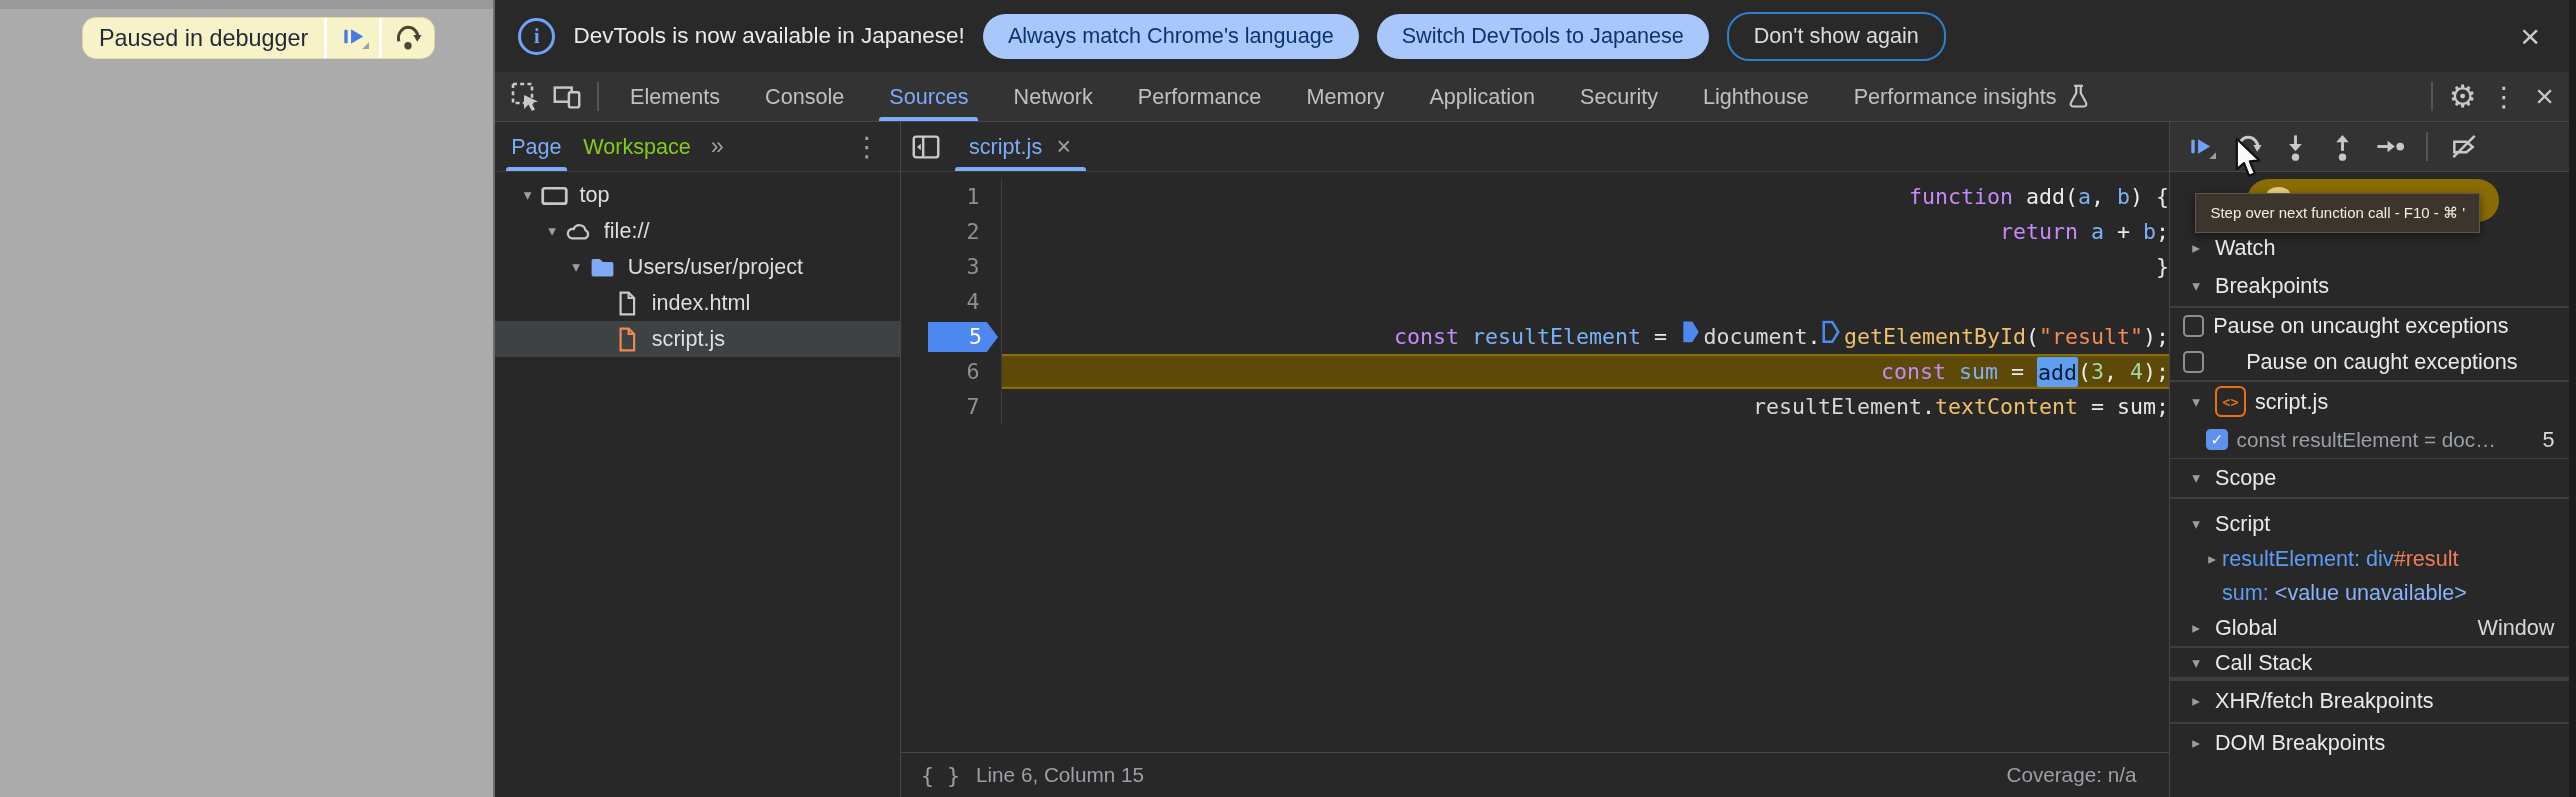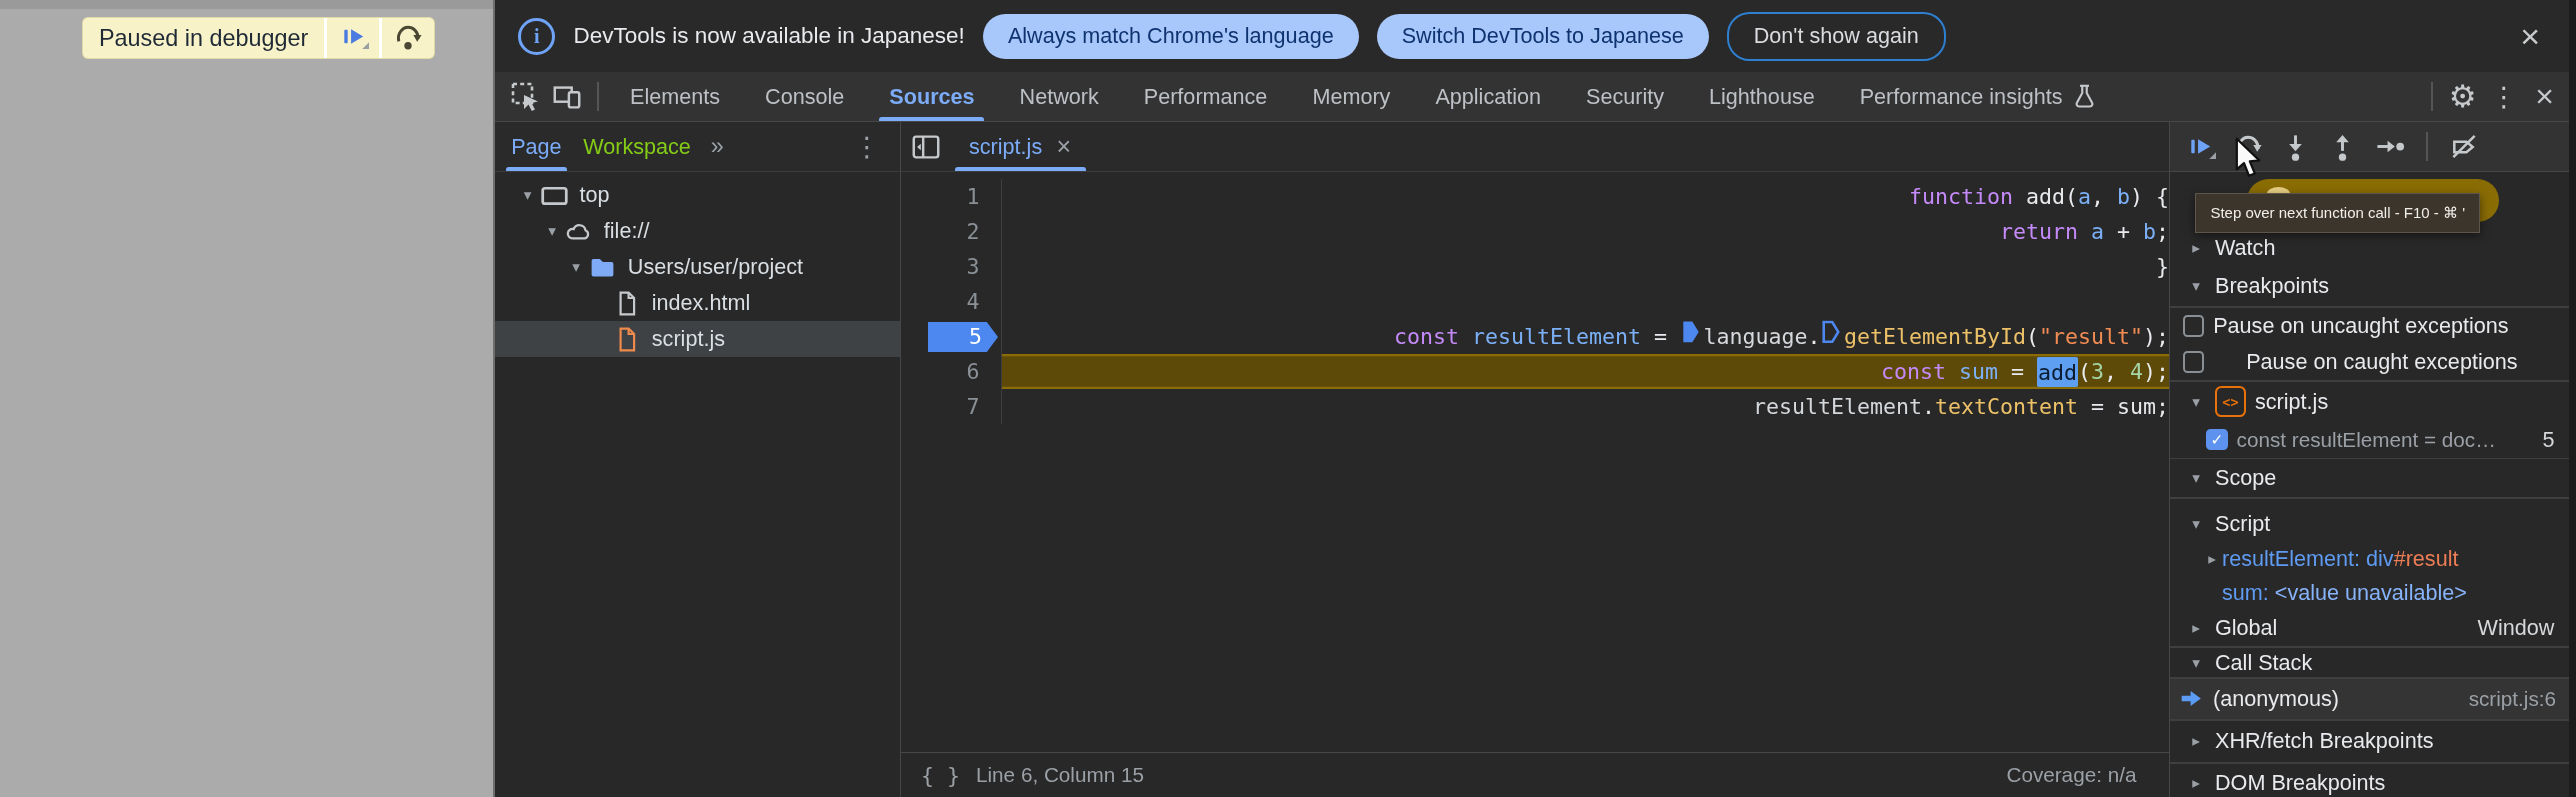--- a/index.html
+++ b/index.html
@@ -3,21 +3,21 @@
 <meta charset="utf-8">
 <style>
   html,body{margin:0;padding:0;}
   body{width:2576px;height:797px;overflow:hidden;position:relative;background:#282828;
        font-family:"Liberation Sans",sans-serif;-webkit-font-smoothing:antialiased;}
   .spacer{flex:1;}
   
   .page-area{position:absolute;left:0;top:0;width:493px;height:797px;background:#ABABAB;}
   .page-top-strip{position:absolute;left:0;top:0;width:100%;height:9px;background:#9A9A9A;}
   .paused-banner{position:absolute;left:83px;top:18px;height:40px;background:#F8F2C8;
-       display:flex;align-items:center;border-radius:5px;box-shadow:0 0 0 0.9px #E4DCA8;}
+       display:flex;align-items:center;border-radius:13px;box-shadow:0 0 0 0.9px #E4DCA8;}
   .pb-text{padding:0 16px;font-size:23.4px;color:#1F2A36;white-space:nowrap;}
   .pb-sep{width:2.7px;height:40px;background:#FFFFFF;}
   .pb-btn{width:52px;height:40px;display:flex;align-items:center;justify-content:center;cursor:pointer;}
   
   .devtools{position:absolute;left:493px;top:0;width:2083px;height:797px;background:#282828;
        border-left:2.7px solid #6E6E6E;box-sizing:border-box;display:flex;flex-direction:column;}
   
   .notif{height:72px;flex:none;display:flex;align-items:center;background:#292929;padding-left:23.4px;gap:18px;}
   .info-icon{width:31px;height:31px;border:3.1px solid #6FA3F7;border-radius:50%;color:#6FA3F7;
        display:flex;align-items:center;justify-content:center;font-size:20px;font-weight:bold;font-family:"Liberation Serif",serif;flex:none;}
@@ -25,21 +25,21 @@
   .pill{height:45px;border-radius:22.5px;background:#A8C7FA;color:#0E3370;font-size:21.6px;font-weight:500;
        padding:0 25px;display:flex;align-items:center;white-space:nowrap;cursor:pointer;}
   .pill.outline{background:transparent;border:2.2px solid #2E7FD0;color:#DADCE0;}
   .notif-close{margin-right:36px;font-size:34px;color:#C8CBCE;cursor:pointer;line-height:1;}
   
   .toolbar{height:49px;flex:none;background:#333333;border-bottom:1.8px solid #474747;display:flex;align-items:center;padding:0 10.8px;}
   .tb-icon{width:41px;height:41px;display:flex;align-items:center;justify-content:center;cursor:pointer;flex:none;}
   .v-div{width:1.8px;height:29px;background:#555555;margin:0 9px;flex:none;}
   .tabs{display:flex;height:100%;}
   .tab{padding:0 22.5px;height:100%;display:flex;align-items:center;gap:9px;font-size:21.6px;color:#BDC1C6;position:relative;cursor:pointer;white-space:nowrap;}
-  .tab.selected{color:#7CACF8;font-weight:bold;}
+  .tab.selected{color:#7CACF8;}
   .tab.selected::after{content:"";position:absolute;left:12.6px;right:12.6px;bottom:0;height:3.6px;background:#7CACF8;border-radius:2.7px 2.7px 0 0;}
   .glyph-btn{width:41px;height:41px;display:flex;align-items:center;justify-content:center;color:#C6C9CC;cursor:pointer;}
   
   .main{flex:1;display:flex;min-height:0;}
   
   .navigator{width:405px;flex:none;border-right:1.8px solid #474747;background:#282828;display:flex;flex-direction:column;}
   .nav-header{height:49px;flex:none;border-bottom:1.8px solid #3C3C3C;background:#2A2A2A;display:flex;align-items:center;padding:0 5.4px 0 5.4px;}
   .nav-tab{font-size:21.6px;color:#84cc16;height:100%;display:flex;align-items:center;padding:0 10.8px;position:relative;cursor:pointer;}
   .nav-tab.selected{color:#7CACF8;}
   .nav-tab.selected::after{content:"";position:absolute;left:5.4px;right:5.4px;bottom:0;height:3.6px;background:#7CACF8;border-radius:2.7px 2.7px 0 0;}
@@ -289,21 +289,21 @@
           <div class="cl">
             <div class="gut">4</div>
             <div class="src"></div>
           </div>
           <div class="cl">
             <div class="gut">
               <div class="bp-arrow">5</div>
             </div>
             <div class="src"><span class="t-kw">const</span><span class="t-plain"> </span><span class="t-var">resultElement</span><span class="t-plain"> = </span><span class="mk-wrap"><svg width="18" height="23.4" viewBox="0 0 21 27">
                   <path d="M1.5 1.5 h10.5 l7.5 12 L12 25.5 H1.5 Z" fill="#4D87F0"></path>
-                </svg></span><span class="t-obj">language</span><span class="t-plain">.</span><span class="mk-wrap"><svg width="18" height="23.4" viewBox="0 0 21 27">
+                </svg></span><span class="t-obj">document</span><span class="t-plain">.</span><span class="mk-wrap"><svg width="18" height="23.4" viewBox="0 0 21 27">
                   <path d="M2 2 h10 l7 11.5 L12 25 H2 Z" fill="none" stroke="#4D87F0" stroke-width="3"></path>
                 </svg></span><span class="t-fn">getElementById</span><span class="t-plain">(</span><span class="t-str">"result"</span><span class="t-plain">);</span></div>
           </div>
           <div class="cl exec">
             <div class="gut">6</div>
             <div class="src"><span class="t-kw">const</span><span class="t-plain"> </span><span class="t-var">sum</span><span class="t-plain"> = </span><span class="t-sel">add</span><span class="t-plain">(</span><span class="t-num">3</span><span class="t-plain">, </span><span class="t-num">4</span><span class="t-plain">);</span></div>
           </div>
           <div class="cl">
             <div class="gut">7</div>
             <div class="src"><span class="t-obj">resultElement</span><span class="t-plain">.</span><span class="t-fn">textContent</span><span class="t-plain"> = sum;</span></div>
@@ -429,31 +429,20 @@
             <span class="sarrow">▸</span>
             <span>Global</span>
             <span class="right-val">Window</span>
           </div>
           <div class="sdiv"></div>
           <div class="srow" style="height:29px;">
             <span class="sarrow">▾</span>
             <span>Call Stack</span>
           </div>
           <div class="sdiv"></div>
-          <div id="cs-frames">
-              <div class="srow frame-row" style="height: 40px; padding-left: 9px;">
-                <span style="display: flex;">
-                  <svg width="25" height="25" viewBox="0 0 28 28">
-                    <path d="M3 11 h10 v-5.5 l11.5 8.5 l-11.5 8.5 v-5.5 H3 Z" fill="#5C9CF5"></path>
-                  </svg>
-                </span>
-                <span>(anonymous)</span>
-                <span class="frame-loc">script.js:6</span>
-              </div>
-            </div>
           <div class="sdiv"></div>
           <div class="srow" style="height:41px;">
             <span class="sarrow">▸</span>
             <span>XHR/fetch Breakpoints</span>
           </div>
           <div class="sdiv"></div>
           <div class="srow" style="height:38px;">
             <span class="sarrow">▸</span>
             <span>DOM Breakpoints</span>
           </div>

